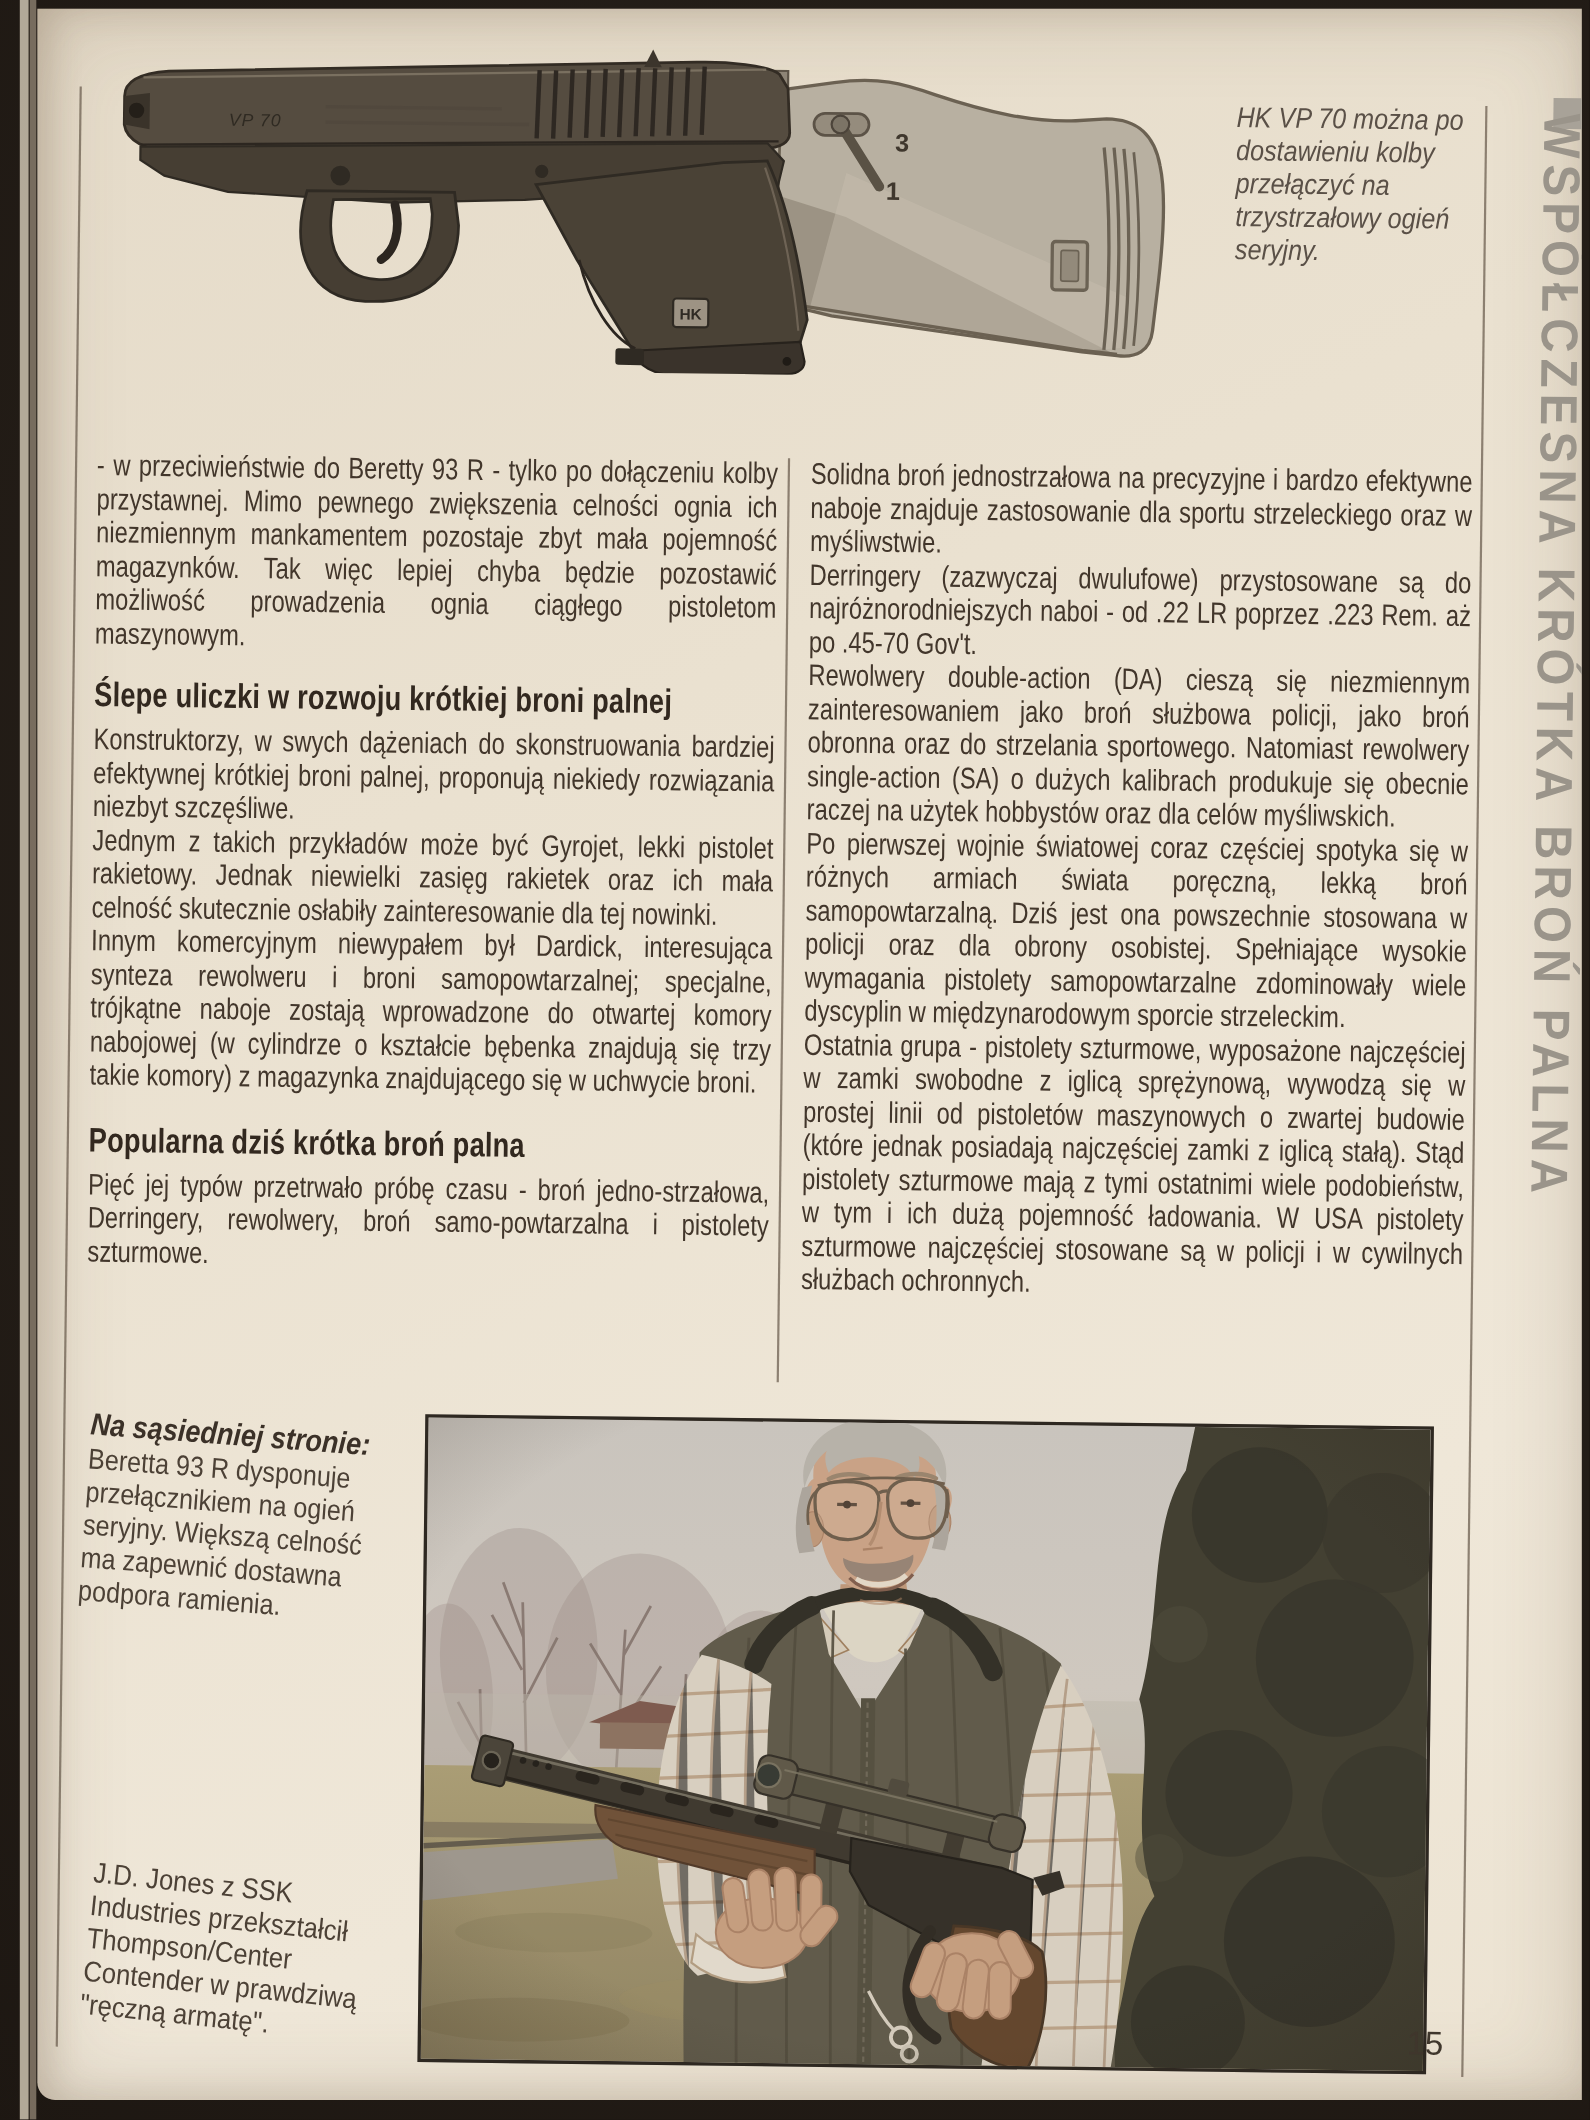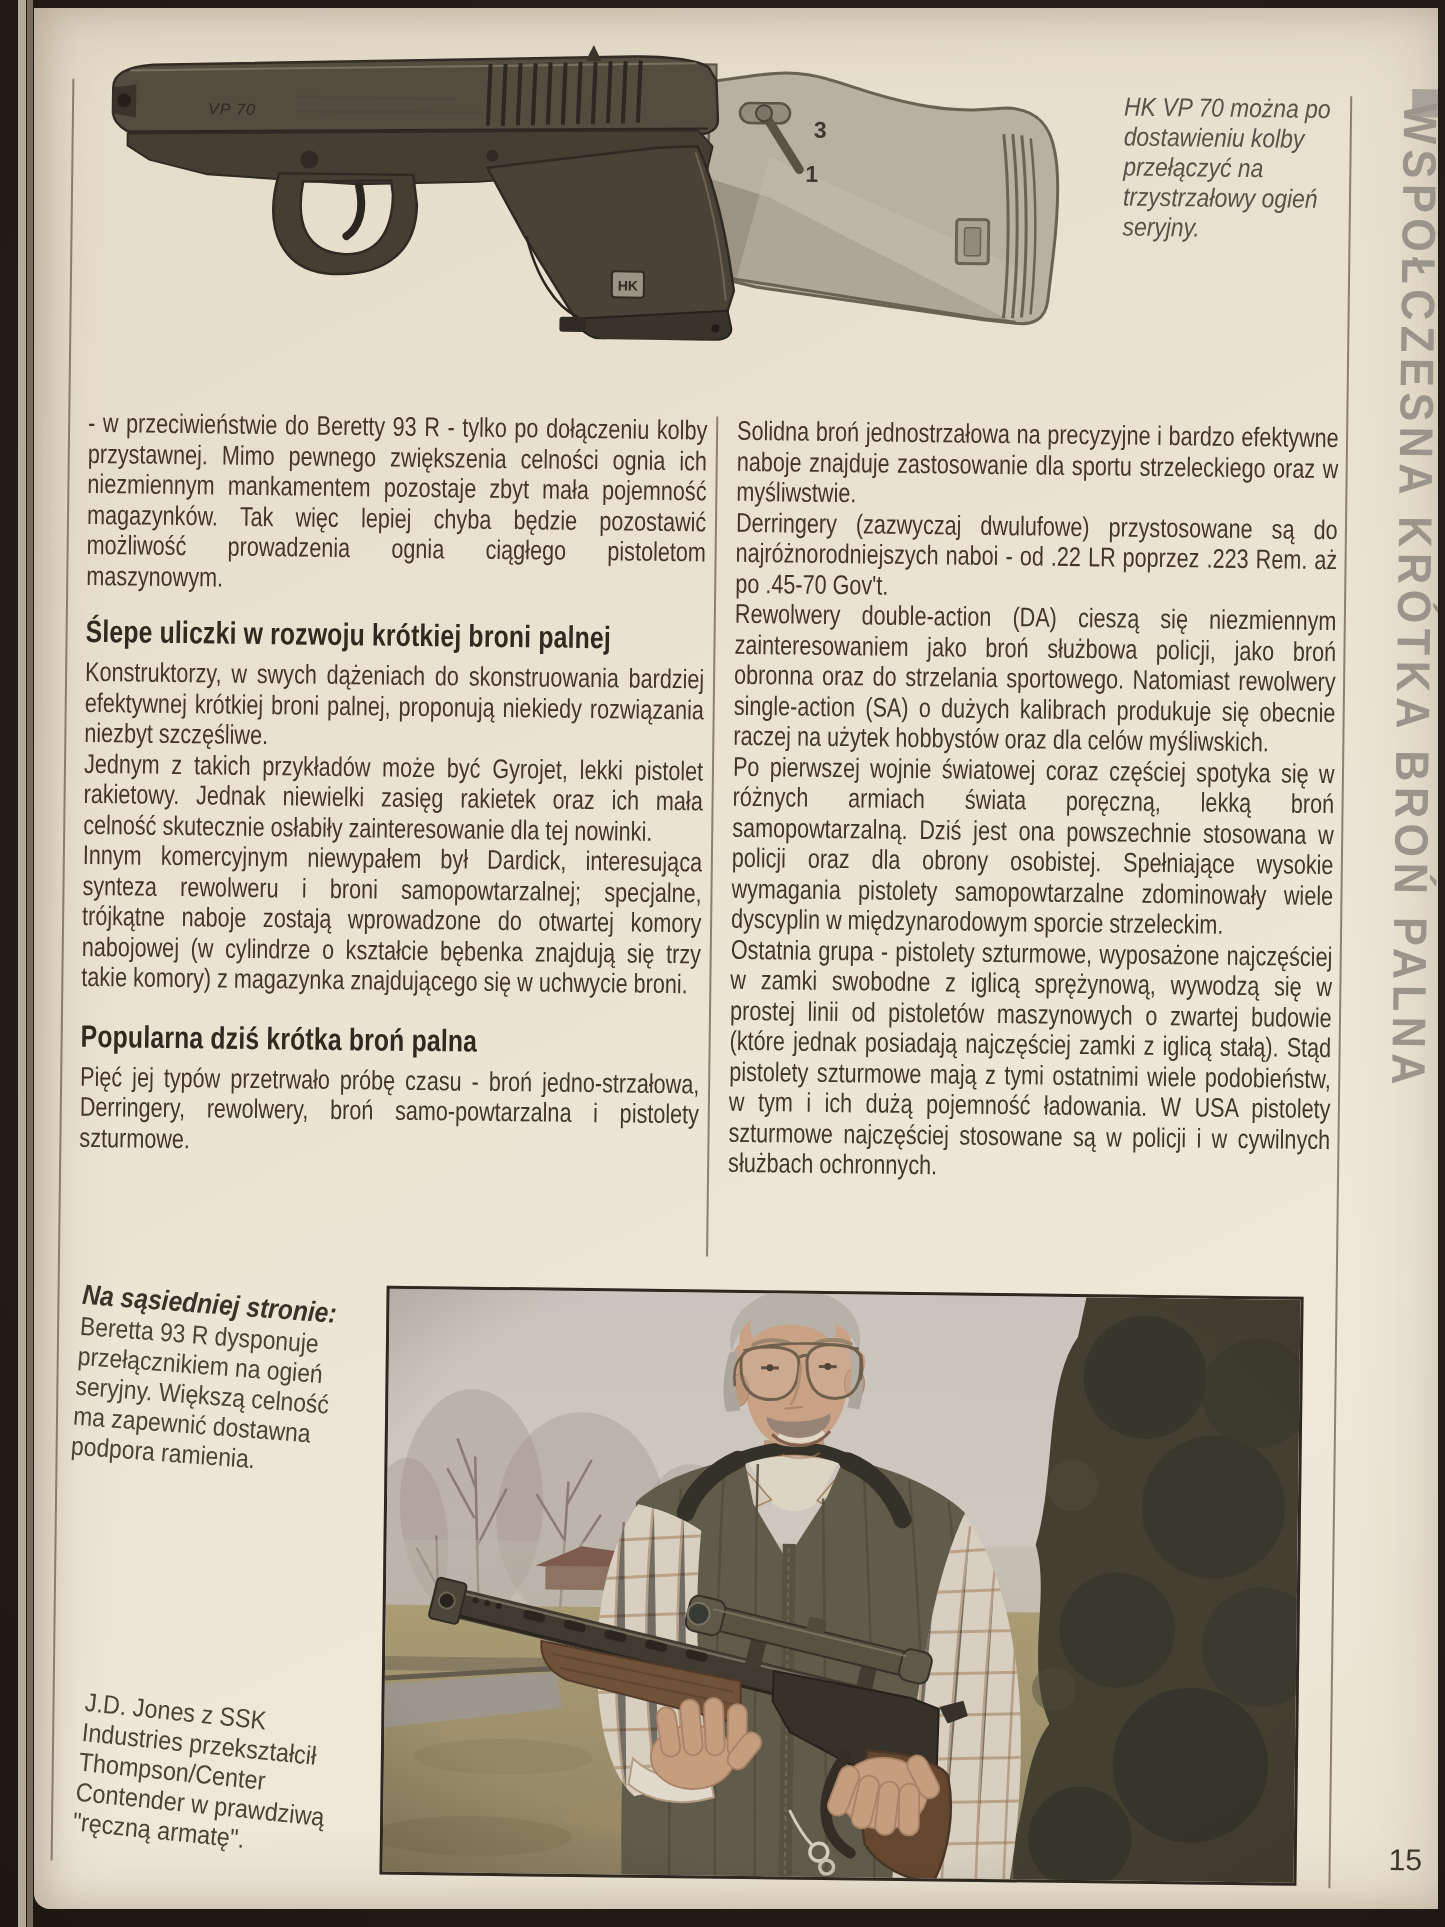--- a/index.html
+++ b/index.html
@@ -41,21 +41,21 @@
         transform:rotate(3.6deg) scaleX(.88);transform-origin:top left;}
   .opposite-caption .lead{font-weight:bold;font-style:italic;font-size:28px;color:#3b3128;}
   .photo-caption{position:absolute;left:64px;top:1686px;width:310px;
         transform:rotate(5.2deg) scaleX(.9);transform-origin:top left;}
 
   .illustration{position:absolute;left:16px;top:20px;width:1080px;height:312px;}
   .photo{position:absolute;left:359px;top:1281px;width:917px;height:589px;
         border:3px solid #2e2821;box-sizing:border-box;background:#b9b3aa;}
   .photo svg{display:block;width:100%;height:100%;}
 
-  .page-number{position:absolute;left:1368px;top:1826px;font-size:30px;color:#3f362c;}
+  .page-number{position:absolute;left:1258px;top:1826px;font-size:30px;color:#3f362c;}
 </style>
 </head>
 <body>
 
 <div class="stage">
   <div class="edge-strip1"></div>
   <div class="edge-strip2"></div>
 
   <div class="page">
     <div class="content">

